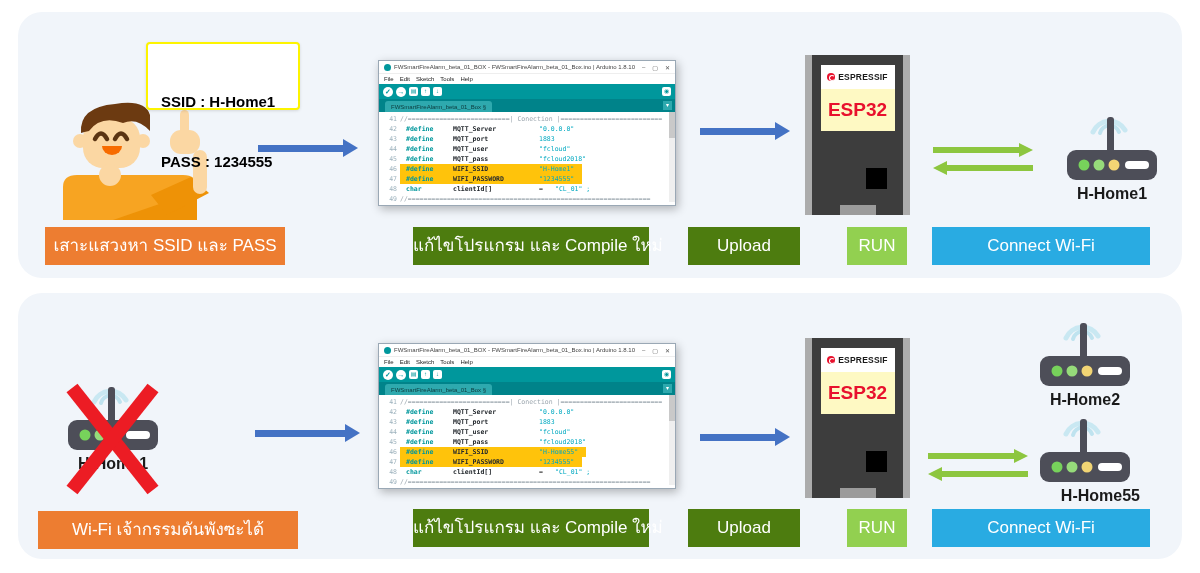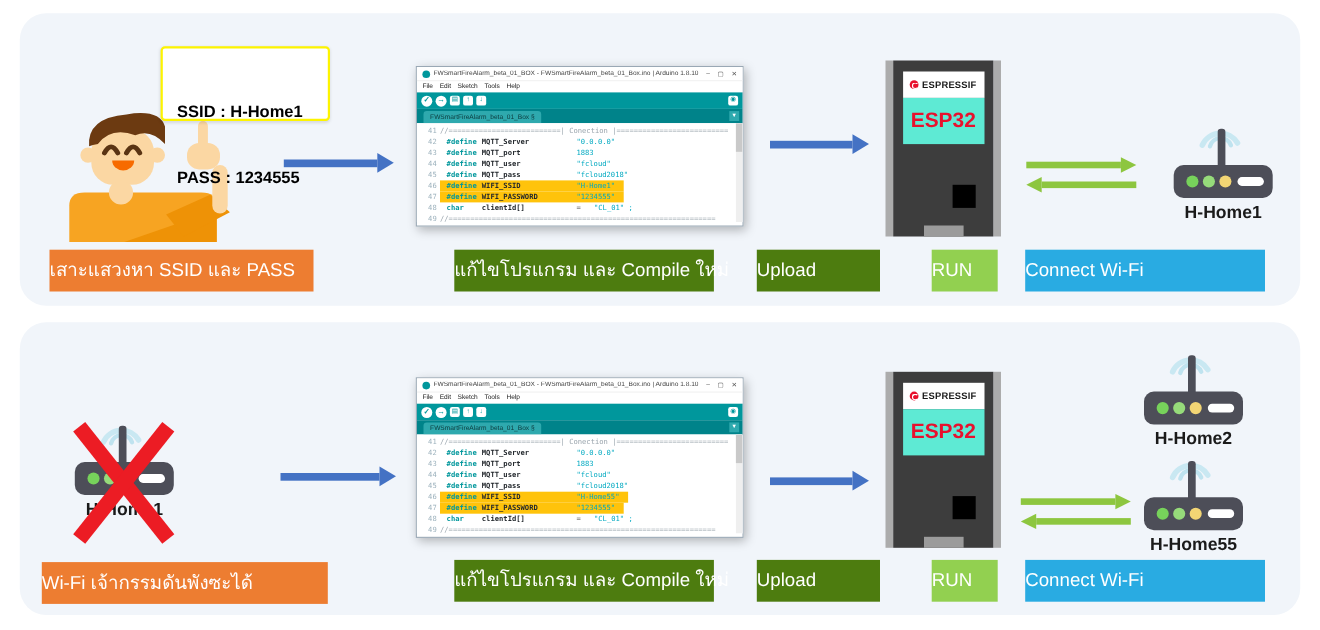--- a/index.html
+++ b/index.html
@@ -10,21 +10,21 @@
   .panel.p2 { top:293px; }
   .byline { position:absolute; top:25px; right:28px; font-size:11px; font-weight:bold; color:#111; }
 
   
   .bubble { position:absolute; left:146px; top:42px; width:154px; height:68px; background:#fff;
             border:2px solid #FDF400; border-radius:4px; padding:10px 0 0 13px;
             font-size:15px; font-weight:bold; color:#000; box-shadow:0 1px 3px rgba(0,0,0,.12); }
   .bubble div { line-height:24px; white-space:nowrap;margin-top:36px; }
 
   
-  .step { position:absolute; height:38px; line-height:38px; color:#fff;
+  .step { position:absolute; height:38px; line-height:38px; text-align:center; color:#fff;
           font-size:17px; white-space:nowrap; }
   .step.orange { background:#ED7D31; }
   .step.purple { background:#4d7c0f; }
   .step.green  { background:#92D050;margin-left:17px; }
   .step.cyan   { background:#29ABE2; }
 
   
   .barrow { position:absolute; display:flex; align-items:center; height:18px; }
   .barrow .shaft { flex:1; height:7px; background:#4472C4; }
   .barrow .head { width:0; height:0; border-top:9px solid transparent; border-bottom:9px solid transparent; border-left:15px solid #4472C4; }
@@ -51,38 +51,38 @@
   .ide-tabs { height:13px; background:#00838A; display:flex; align-items:flex-end; padding-left:6px; position:relative; }
   .ide-tab { background:#2EA9AE; color:#0D3A3D; font-size:6px; padding:2px 6px 1px; border-radius:3px 3px 0 0; line-height:8px; white-space:nowrap; }
   .tab-menu { position:absolute; right:3px; top:2px; width:9px; height:9px; background:#2EA9AE; color:#fff; font-size:6px; text-align:center; line-height:9px; }
   .ide-code { position:relative; height:90px; background:#fff; font-family:"DejaVu Sans Mono", monospace;
               font-size:6.5px; padding-top:2px; overflow:hidden; white-space:nowrap; }
   .code-line { height:10px; line-height:10px; }
   .ln { display:inline-block; width:18px; text-align:right; color:#9DB2BD; margin-right:3px; }
   .code-content { display:inline-block; height:10px; }
   .code-content.hl { background:#FFC30B; padding-right:8px; }
   .kw { color:#00979C; font-weight:bold; display:inline-block; width:38px; padding-left:6px; }
-  .nm { color:#23282D; font-weight:bold; display:inline-block; width:86px; }
+  .nm { color:#23282D; font-weight:bold; display:inline-block; width:86px;margin-left:15px; }
   .op { display:inline-block; width:16px; color:#444; }
   .str { color:#00A9C1; }
   .cm { color:#9AA5AD; }
   .ide-scroll { position:absolute; right:0; top:0; bottom:0; width:6px; background:#EFEFEF; }
   .ide-thumb { width:6px; height:26px; background:#C9C9C9; }
 
   
   .esp { position:absolute; width:105px; height:160px; }
   .esp-rail { position:absolute; top:0; bottom:0; width:7px; background:#ACACAC; }
   .esp-rail.left { left:0; } .esp-rail.right { right:0; }
   .esp-body { position:absolute; left:7px; right:7px; top:0; bottom:0; background:#3D3D3D; }
   .esp-sticker { position:absolute; left:50%; transform:translateX(-50%); top:10px; width:74px; }
   .esp-brand { background:#fff; height:24px; display:flex; align-items:center; justify-content:center; gap:3px;
                font-size:8.5px; font-weight:bold; color:#1a1a1a; letter-spacing:.2px; }
   .esp-logo { width:8px; height:8px; border-radius:50%; background:#E8112D; position:relative; flex:none; }
   .esp-logo::after { content:""; position:absolute; left:2px; top:2px; width:4px; height:4px; border:1px solid #fff; border-radius:50%; border-right-color:transparent; }
-  .esp-chip { background:#5eead4; height:42px; display:flex; align-items:center; justify-content:center;
+  .esp-chip { background:#fef9c3; height:42px; display:flex; align-items:center; justify-content:center;
               color:#E8112D; font-size:19px; font-weight:bold; }
   .esp-ic { position:absolute; right:16px; bottom:26px; width:21px; height:21px; background:#000; }
   .esp-usb { position:absolute; left:50%; transform:translateX(-50%); bottom:0; width:36px; height:10px; background:#9B9B9B; }
 
   
   .router { position:absolute; width:110px; text-align:center; }
   .router-label { margin-top:3px; font-size:16px; font-weight:bold; color:#1A1A1A; }
   .redx { position:absolute; z-index:5; }
   .person { position:absolute; }
   svg { display:block; }
@@ -324,21 +324,21 @@
     <div class="garrow">
         <div class="gshaft"></div>
         <div class="ghead-r"></div>
       </div>
     <div class="garrow">
         <div class="ghead-l"></div>
         <div class="gshaft"></div>
       </div>
   </div>
 
-  <div class="router" style="left:1030px; top:406px;">
+  <div class="router" style="left:1030px; top:406px;text-align:right;">
     <svg width="110" height="78">
         <use href="#router-sym"></use>
       </svg>
     <div class="router-label">H-Home55</div>
   </div>
 
   <div class="step orange" style="left:38px; top:511px; width:260px;">Wi-Fi เจ้ากรรมดันพังซะได้</div>
   <div class="step purple" style="left:413px; top:509px; width:236px;">แก้ไขโปรแกรม และ Compile ใหม่</div>
   <div class="step purple" style="left:688px; top:509px; width:112px;">Upload</div>
   <div class="step green" style="left:830px; top:509px; width:60px;">RUN</div>

